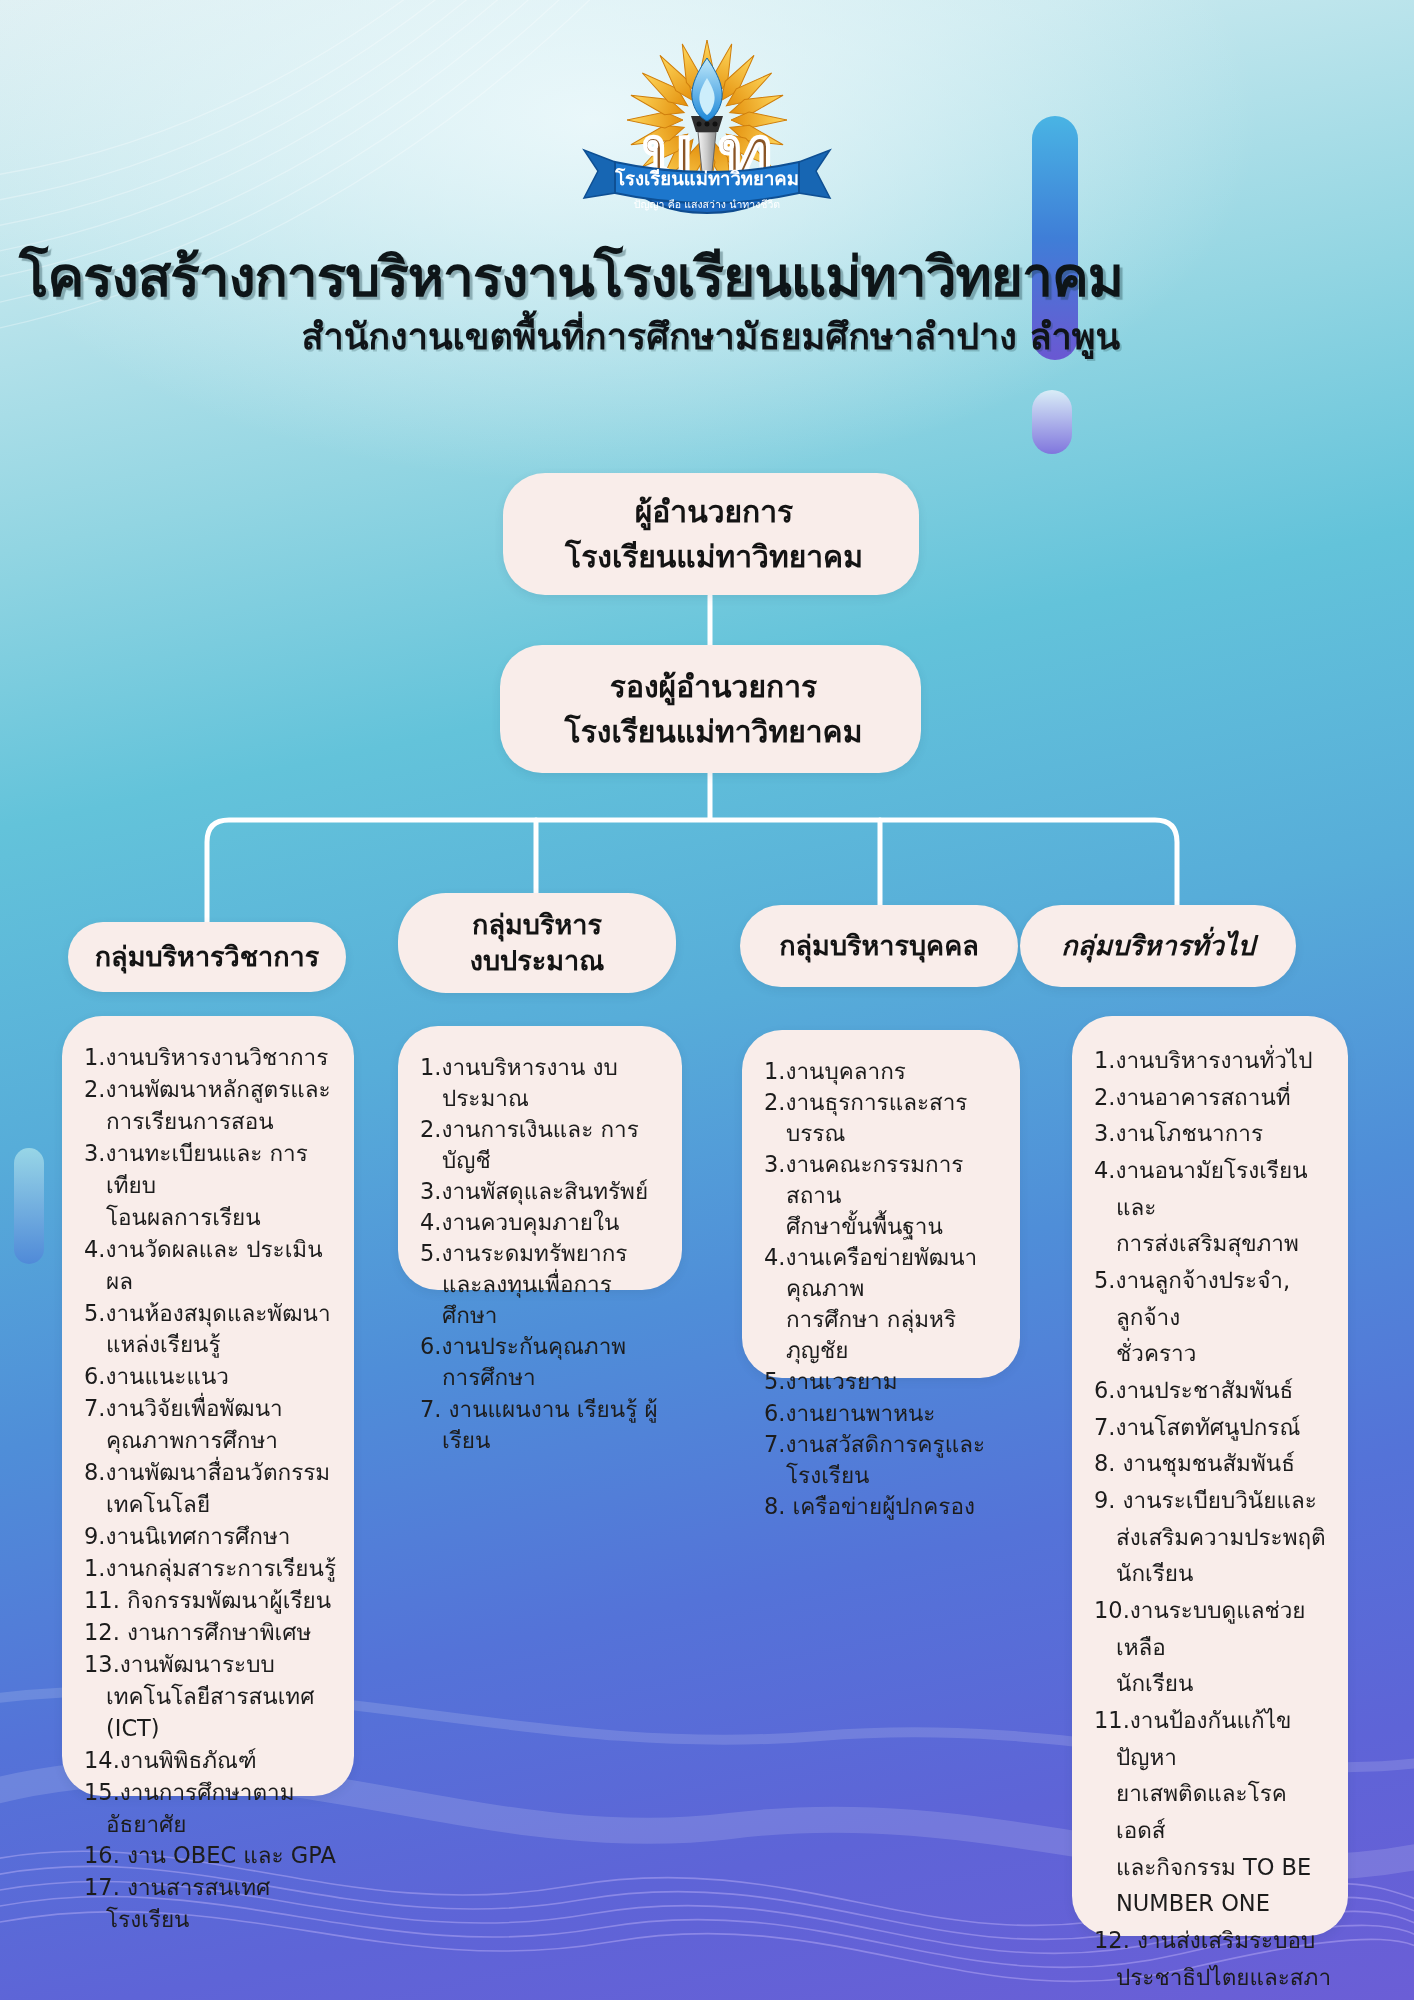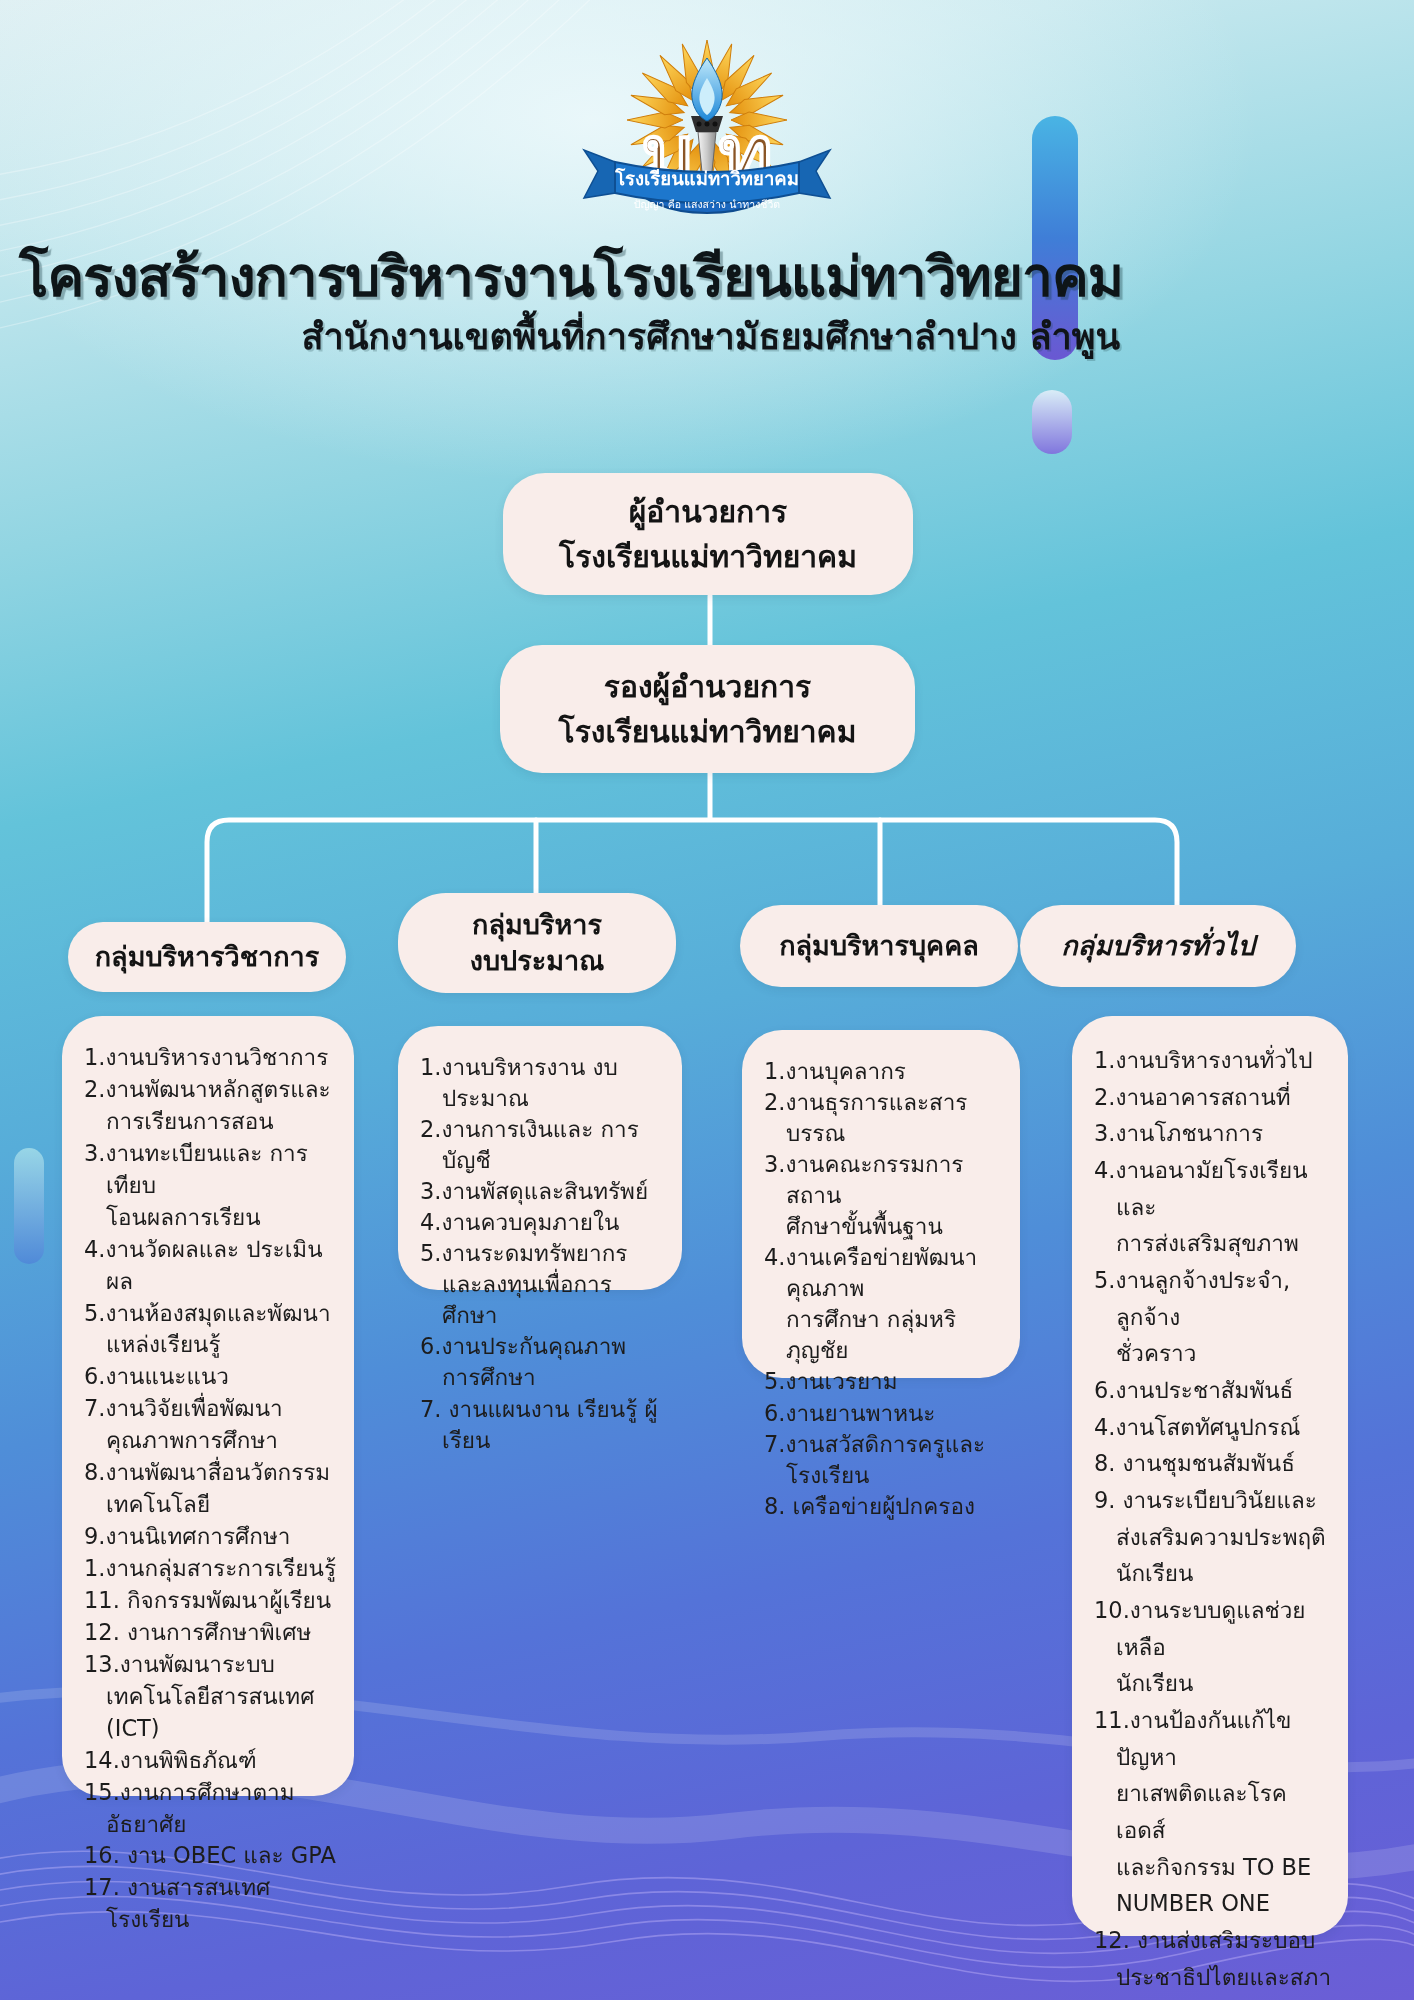--- a/index.html
+++ b/index.html
@@ -47,21 +47,21 @@
   .connectors{position:absolute;inset:0;pointer-events:none;}
   .node,.pill,.list-box{
     position:absolute;
     background:#f9edea;
     box-shadow:0 3px 10px rgba(25,55,90,.10);
     color:#141414;
   }
   .node{
     display:flex;align-items:center;justify-content:center;
     text-align:center;font-size:30px;font-weight:800;line-height:1.5;
-    white-space:pre-line;border-radius:42px;
+    white-space:pre-line;border-radius:42px;padding-left:6px;
   }
   .director{left:503px;top:473px;width:410px;height:122px;}
   .deputy{left:500px;top:645px;width:415px;height:128px;}
   .pill{
     display:flex;align-items:center;justify-content:center;
     text-align:center;font-size:27px;font-weight:800;line-height:1.35;
     white-space:pre-line;border-radius:48px;
   }
   .pill-1{left:68px;top:922px;width:278px;height:70px;}
   .pill-2{left:398px;top:893px;width:278px;height:100px;}
@@ -250,21 +250,21 @@
     </div>
   <div class="list-box box-4">
       <div class="list-item">1.งานบริหารงานทั่วไป</div>
       <div class="list-item">2.งานอาคารสถานที่</div>
       <div class="list-item">3.งานโภชนาการ</div>
       <div class="list-item">4.งานอนามัยโรงเรียนและ
 การส่งเสริมสุขภาพ</div>
       <div class="list-item">5.งานลูกจ้างประจำ, ลูกจ้าง
 ชั่วคราว</div>
       <div class="list-item">6.งานประชาสัมพันธ์</div>
-      <div class="list-item">4.งานโสตทัศนูปกรณ์</div>
+      <div class="list-item">7.งานโสตทัศนูปกรณ์</div>
       <div class="list-item">8. งานชุมชนสัมพันธ์</div>
       <div class="list-item">9. งานระเบียบวินัยและ
 ส่งเสริมความประพฤติ
 นักเรียน</div>
       <div class="list-item">10.งานระบบดูแลช่วยเหลือ
 นักเรียน</div>
       <div class="list-item">11.งานป้องกันแก้ไขปัญหา
 ยาเสพติดและโรคเอดส์
 และกิจกรรม TO BE
 NUMBER ONE</div>

